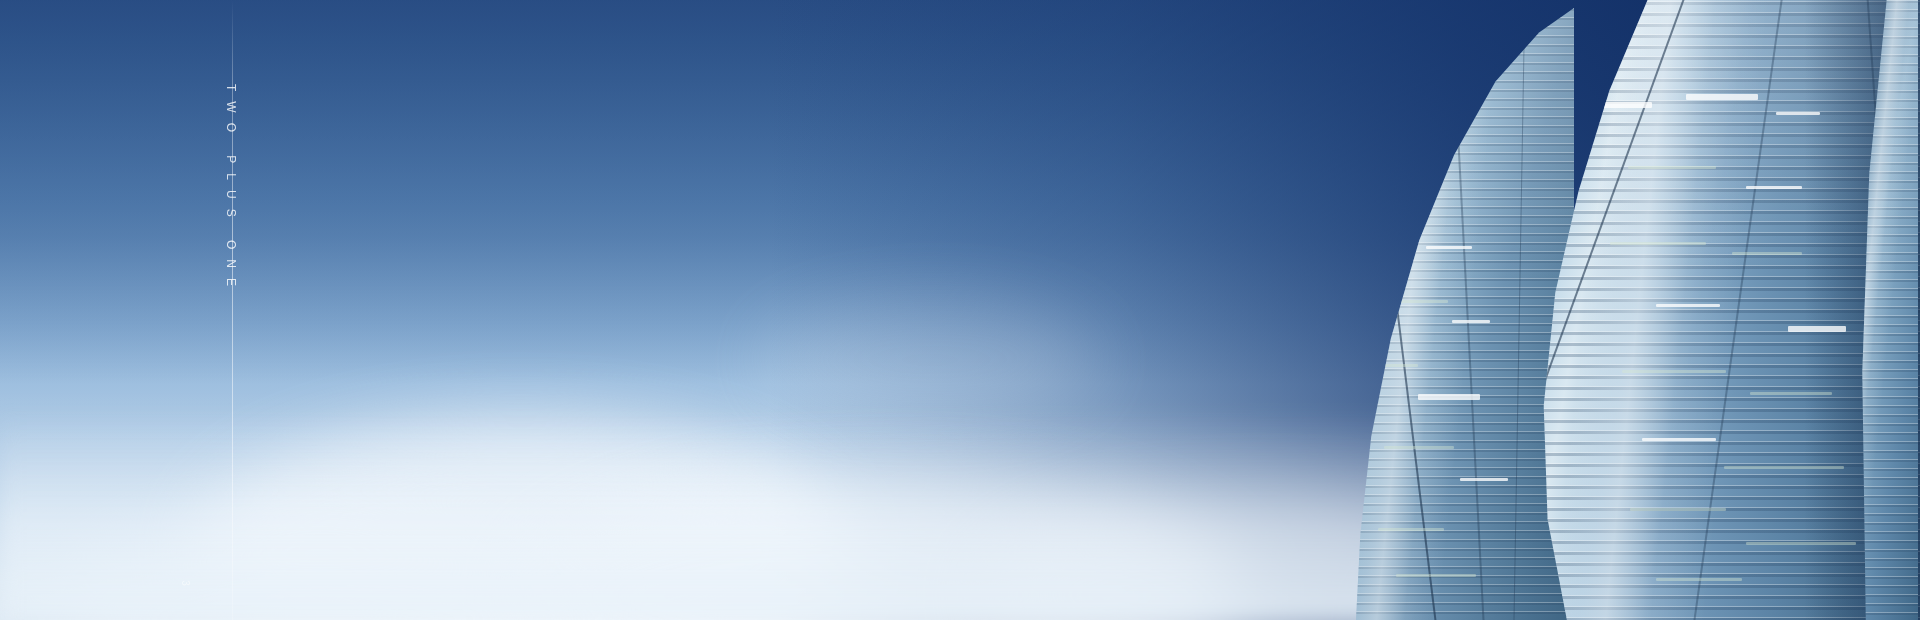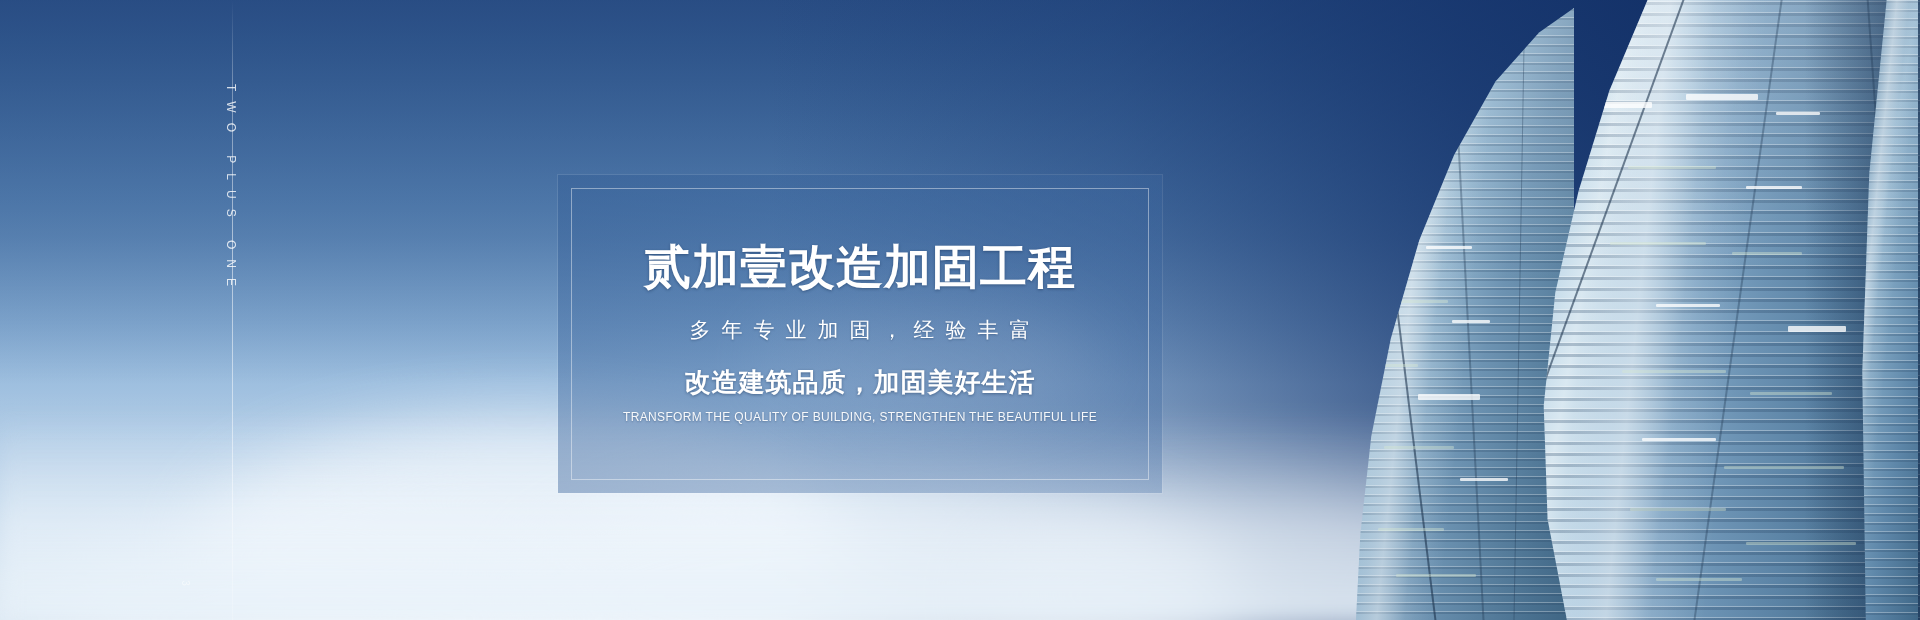--- a/index.html
+++ b/index.html
@@ -260,23 +260,14 @@
     </div>
 
   </div>
 
   <div class="rail">
     <div class="rail-line"></div>
     <div class="rail-text">TWO PLUS ONE</div>
     <div class="rail-mark">3</div>
   </div>
 
-  <div class="panel">
-    <div class="panel-inner-border"></div>
-    <div class="panel-content">
-      <div class="headline">贰加壹改造加固工程</div>
-      <div class="subline">多年专业加固，经验丰富</div>
-      <div class="tagline">改造建筑品质，加固美好生活</div>
-      <div class="english">TRANSFORM THE QUALITY OF BUILDING, STRENGTHEN THE BEAUTIFUL LIFE</div>
-    </div>
-  </div>
 
 </div>
 
 </body></html>

